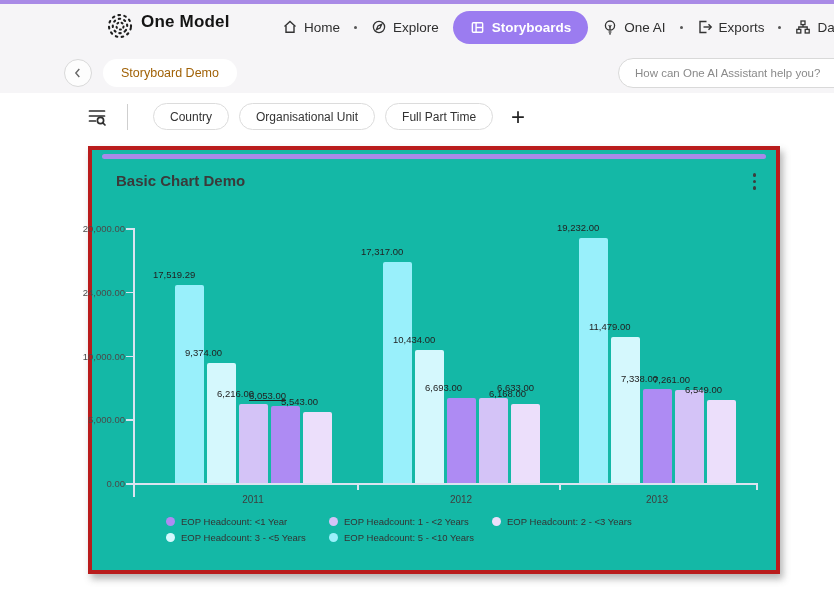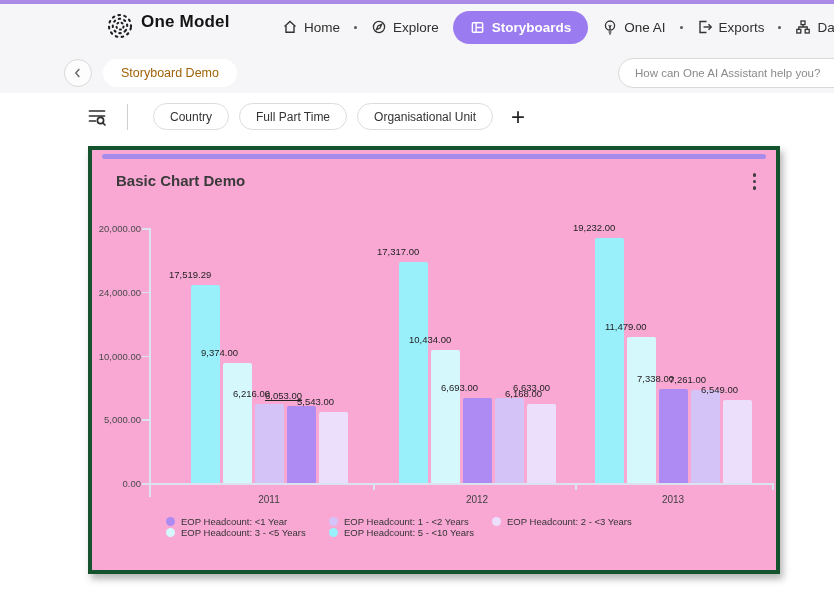--- a/index.html
+++ b/index.html
@@ -30,34 +30,34 @@
     padding:0 0 0 16px; font-size:11.5px; color:#777; font-family:"Liberation Sans",sans-serif; }
   .assist input::placeholder { color:#8a8a8a; }
   
   .filter-icon { position:absolute; left:86px; top:106px; cursor:pointer; }
   .v-divider { position:absolute; left:127px; top:104px; width:1px; height:26px; background:#cfcfcf; }
   .chips { position:absolute; left:153px; top:103px; display:flex; align-items:center; gap:10px; }
   .chip { height:27px; border-radius:14px; border:1px solid #dcdcdc; background:#fff; display:flex;
     align-items:center; padding:0 16px; font-size:12px; color:#333; cursor:pointer; white-space:nowrap; }
   .add-filter { font-size:24px; font-weight:300; color:#222; margin-left:8px; cursor:pointer; line-height:20px; }
   
-  .panel { position:absolute; left:88px; top:146px; width:692px; height:428px; background:#f9a8d4;
-    border:4px solid #14532d; box-shadow:3px 5px 7px rgba(90,90,90,.45); }
+  .panel { position:absolute; left:88px; top:146px; width:692px; height:428px; background:#14b8a6;
+    border:4px solid #b91c1c; box-shadow:3px 5px 7px rgba(90,90,90,.45); }
   .accent-bar { position:absolute; left:10px; top:4px; width:664px; height:5px; border-radius:3px; background:#a78ae9; }
   .panel-title { position:absolute; left:24px; top:22px; font-size:15px; font-weight:700; color:#3a3a3a; }
   .kebab { position:absolute; right:18px; top:21px; display:flex; flex-direction:column; gap:3px; cursor:pointer; padding:2px; }
   .kebab i { width:3.5px; height:3.5px; border-radius:50%; background:#3d3d3d; }
   
-  #plot { position:absolute; left:16px; top:0; width:684px; height:296px; }
+  #plot { position:absolute; left:0; top:0; width:684px; height:296px; }
   .axis-line { position:absolute; background:#dbe3f0; }
   .ytick-label { position:absolute; width:56px; text-align:right; font-size:9.5px; color:#4a4a4a; }
   .xtick-label { position:absolute; width:70px; text-align:center; font-size:10px; color:#3e3e3e; }
   .bar { position:absolute; border-radius:2px 2px 0 0; cursor:pointer; }
   .bar-label { position:absolute; width:72px; text-align:left; font-size:9.5px; color:#222; white-space:nowrap; }
-  .legend { position:absolute; left:74px; top:366px; width:560px; display:flex; flex-wrap:wrap; }
+  .legend { position:absolute; left:74px; top:366px; width:560px; display:flex; flex-wrap:wrap; row-gap:5px; }
   .legend-item { width:163px; display:flex; align-items:center; gap:6px; font-size:9.5px; color:#333; cursor:pointer; }
   .legend-dot { width:9px; height:9px; border-radius:50%; flex:0 0 auto; }
   svg.ic { display:block; }
 </style>
 </head>
 <body>
 
 <div class="top-strip"></div>
 
 <div class="header">
@@ -159,22 +159,22 @@
     <path d="M3.5 5 H18.5"></path>
       <path d="M3.5 10 H18.5"></path>
       <path d="M3.5 15 H9.5"></path>
     <circle cx="14.5" cy="14.5" r="3.1"></circle>
       <path d="M16.8 16.8 L19 19"></path>
   </svg>
 </span>
 <div class="v-divider"></div>
 <div class="chips">
   <span class="chip">Country</span>
+  <span class="chip">Organisational Unit</span>
   <span class="chip">Full Part Time</span>
-  <span class="chip">Organisational Unit</span>
   <span class="add-filter">+</span>
 </div>
 
 <div class="panel">
   <div class="accent-bar"></div>
   <div class="panel-title">Basic Chart Demo</div>
   <div class="kebab">
       <i></i>
       <i></i>
       <i></i>

